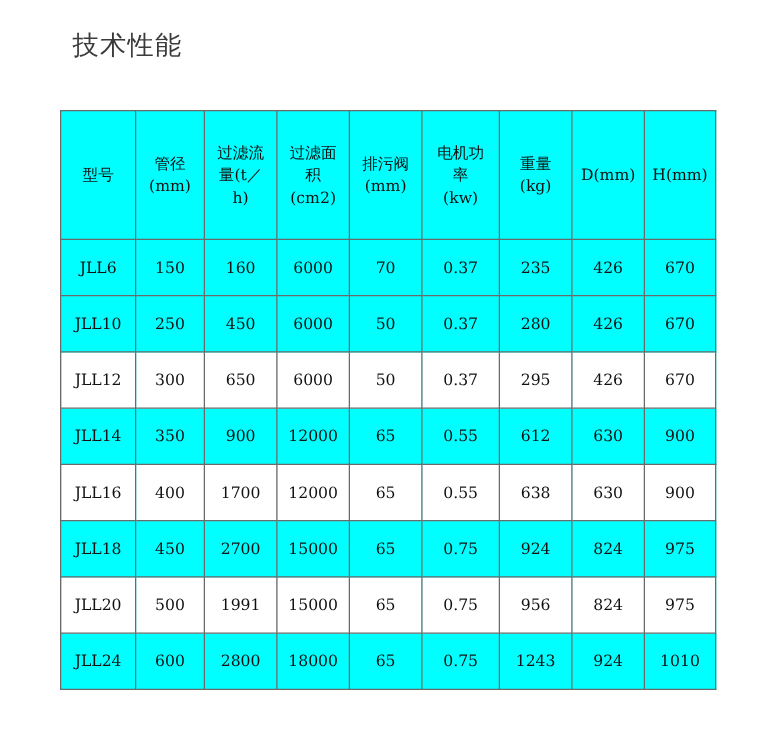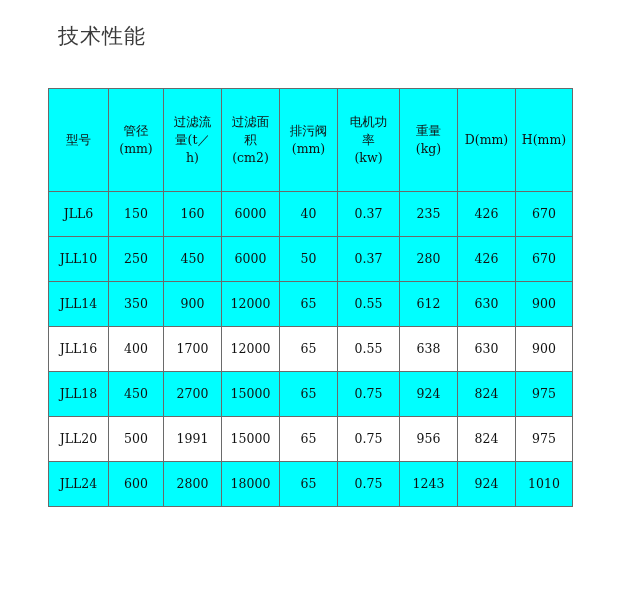--- a/index.html
+++ b/index.html
@@ -139,37 +139,48 @@
               <span class="hdr-line">H(mm)</span>
             </th>
           </tr>
       </thead>
       <tbody id="body-rows">
           <tr class="row-cyan">
             <td>JLL6</td>
             <td>150</td>
             <td>160</td>
             <td>6000</td>
-            <td>40</td>
+            <td>70</td>
             <td>0.37</td>
             <td>235</td>
             <td>426</td>
             <td>670</td>
           </tr>
           <tr class="row-cyan">
             <td>JLL10</td>
             <td>250</td>
             <td>450</td>
             <td>6000</td>
             <td>50</td>
             <td>0.37</td>
             <td>280</td>
             <td>426</td>
             <td>670</td>
           </tr>
+          <tr class="row-white">
+            <td>JLL12</td>
+            <td>300</td>
+            <td>650</td>
+            <td>6000</td>
+            <td>50</td>
+            <td>0.37</td>
+            <td>295</td>
+            <td>426</td>
+            <td>670</td>
+          </tr>
           <tr class="row-cyan">
             <td>JLL14</td>
             <td>350</td>
             <td>900</td>
             <td>12000</td>
             <td>65</td>
             <td>0.55</td>
             <td>612</td>
             <td>630</td>
             <td>900</td>

